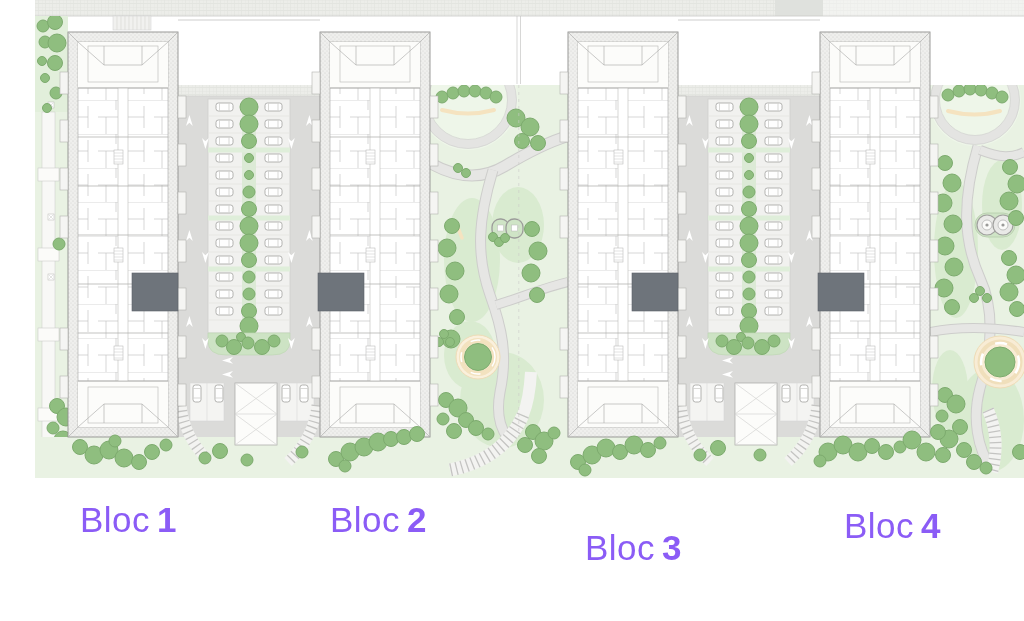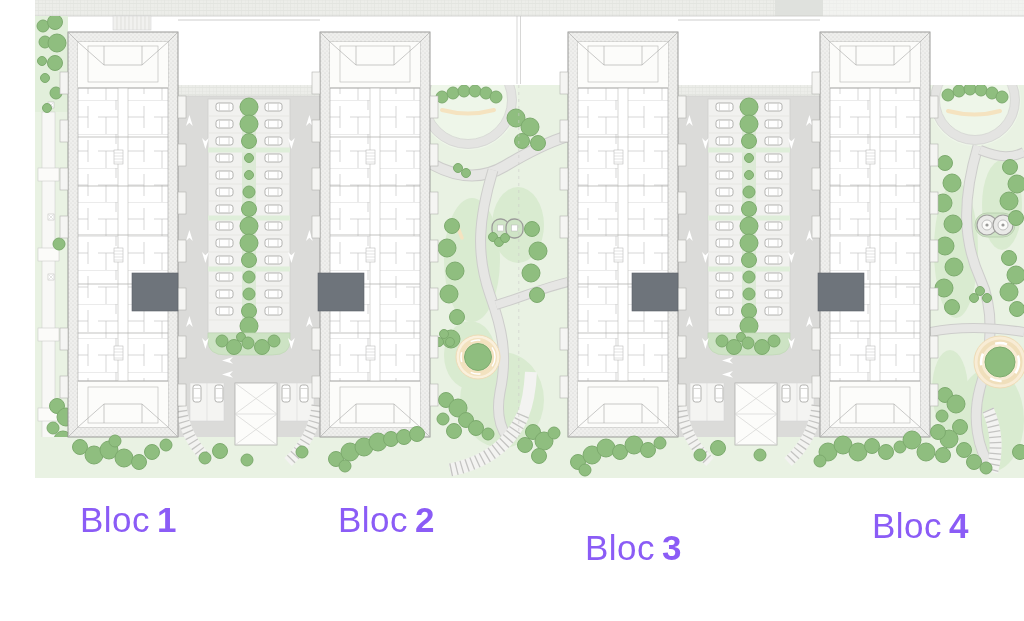--- a/index.html
+++ b/index.html
@@ -474,17 +474,17 @@
         <use href="#t6" x="820" y="461"></use>
     <use href="#t6" x="900" y="447"></use>
         <use href="#t9" x="912" y="440"></use>
         <use href="#t9" x="926" y="452"></use>
     <use href="#t7" x="938" y="432"></use>
   </g>
 </svg>
 
 <div>
   <div class="bloc-label" style="left:80px;top:500px"><span>Bloc</span><b>1</b></div>
-  <div class="bloc-label" style="left:338px;top:500px"><span>Bloc</span><b>2</b></div>
+  <div class="bloc-label" style="left:330px;top:500px"><span>Bloc</span><b>2</b></div>
   <div class="bloc-label" style="left:585px;top:528px"><span>Bloc</span><b>3</b></div>
-  <div class="bloc-label" style="left:872px;top:506px"><span>Bloc</span><b>4</b></div>
+  <div class="bloc-label" style="left:844px;top:506px"><span>Bloc</span><b>4</b></div>
 </div>
 </div>
 
 </body></html>

